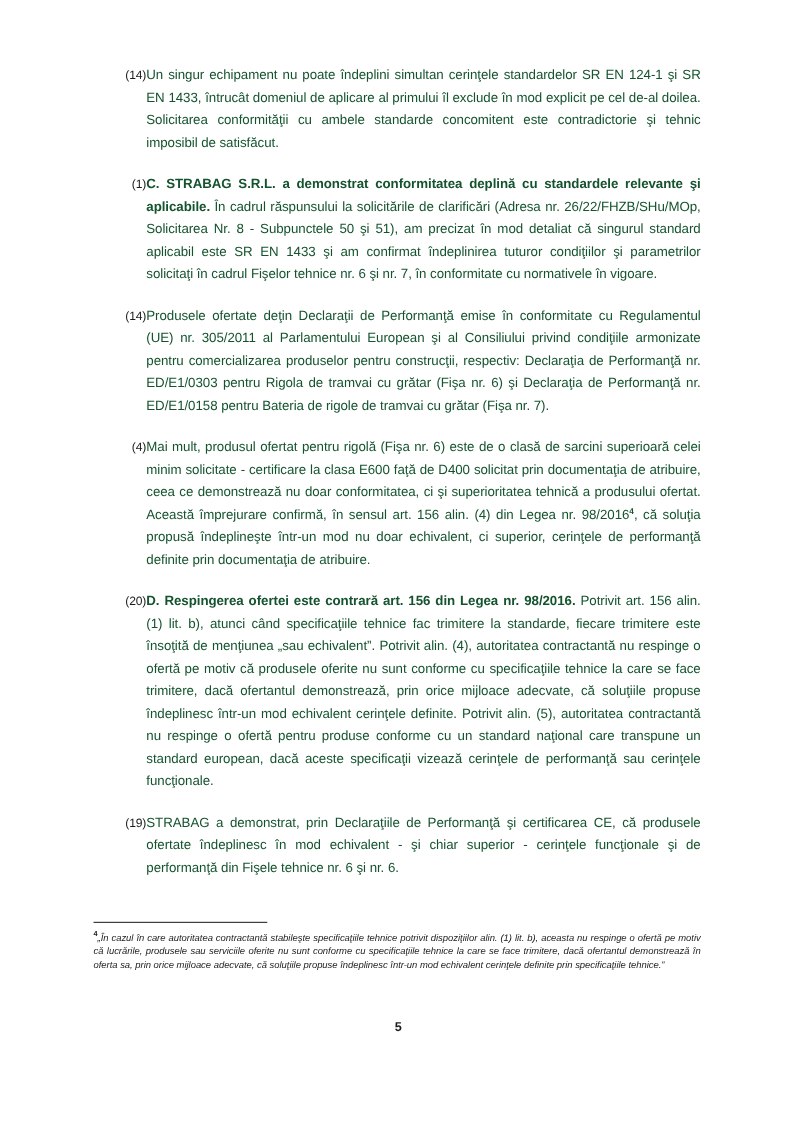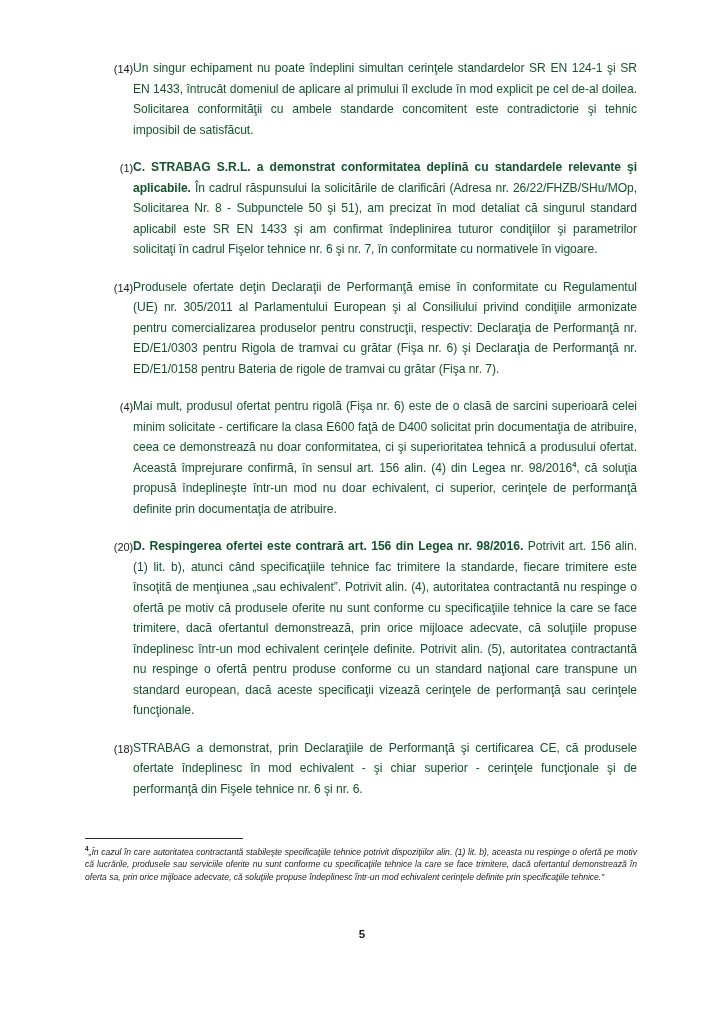--- a/index.html
+++ b/index.html
@@ -126,21 +126,21 @@
       <div class="para-num">(4)</div>
       <div class="para-body"><span>Mai mult, produsul ofertat pentru rigolă (Fişa nr. 6) este de o clasă de sarcini superioară celei minim solicitate - certificare la clasa E600 faţă de D400 solicitat prin documentaţia de atribuire, ceea ce demonstrează nu doar conformitatea, ci şi superioritatea tehnică a produsului ofertat. Această împrejurare confirmă, în sensul art. 156 alin. (4) din Legea nr. 98/2016</span><sup>4</sup><span>, că soluţia propusă îndeplineşte într-un mod nu doar echivalent, ci superior, cerinţele de performanţă definite prin documentaţia de atribuire.</span></div>
     </div>
 
     <div class="para">
       <div class="para-num">(20)</div>
       <div class="para-body"><b>D. Respingerea ofertei este contrară art. 156 din Legea nr. 98/2016.</b><span> Potrivit art. 156 alin. (1) lit. b), atunci când specificaţiile tehnice fac trimitere la standarde, fiecare trimitere este însoţită de menţiunea „sau echivalent”. Potrivit alin. (4), autoritatea contractantă nu respinge o ofertă pe motiv că produsele oferite nu sunt conforme cu specificaţiile tehnice la care se face trimitere, dacă ofertantul demonstrează, prin orice mijloace adecvate, că soluţiile propuse îndeplinesc într-un mod echivalent cerinţele definite. Potrivit alin. (5), autoritatea contractantă nu respinge o ofertă pentru produse conforme cu un standard naţional care transpune un standard european, dacă aceste specificaţii vizează cerinţele de performanţă sau cerinţele funcţionale.</span></div>
     </div>
 
     <div class="para">
-      <div class="para-num">(18)</div>
+      <div class="para-num">(19)</div>
       <div class="para-body">STRABAG a demonstrat, prin Declaraţiile de Performanţă şi certificarea CE, că produsele ofertate îndeplinesc în mod echivalent - şi chiar superior - cerinţele funcţionale şi de performanţă din Fişele tehnice nr. 6 şi nr. 6.</div>
     </div>
 
   </div>
 
   <div class="footnote-area">
     <div class="footnote-rule"></div>
     <div class="footnote-text"><span class="fn-marker">4</span><span>„În cazul în care autoritatea contractantă stabileşte specificaţiile tehnice potrivit dispoziţiilor alin. (1) lit. b), aceasta nu respinge o ofertă pe motiv că lucrările, produsele sau serviciile oferite nu sunt conforme cu specificaţiile tehnice la care se face trimitere, dacă ofertantul demonstrează în oferta sa, prin orice mijloace adecvate, că soluţiile propuse îndeplinesc într-un mod echivalent cerinţele definite prin specificaţiile tehnice.”</span></div>
   </div>
 

